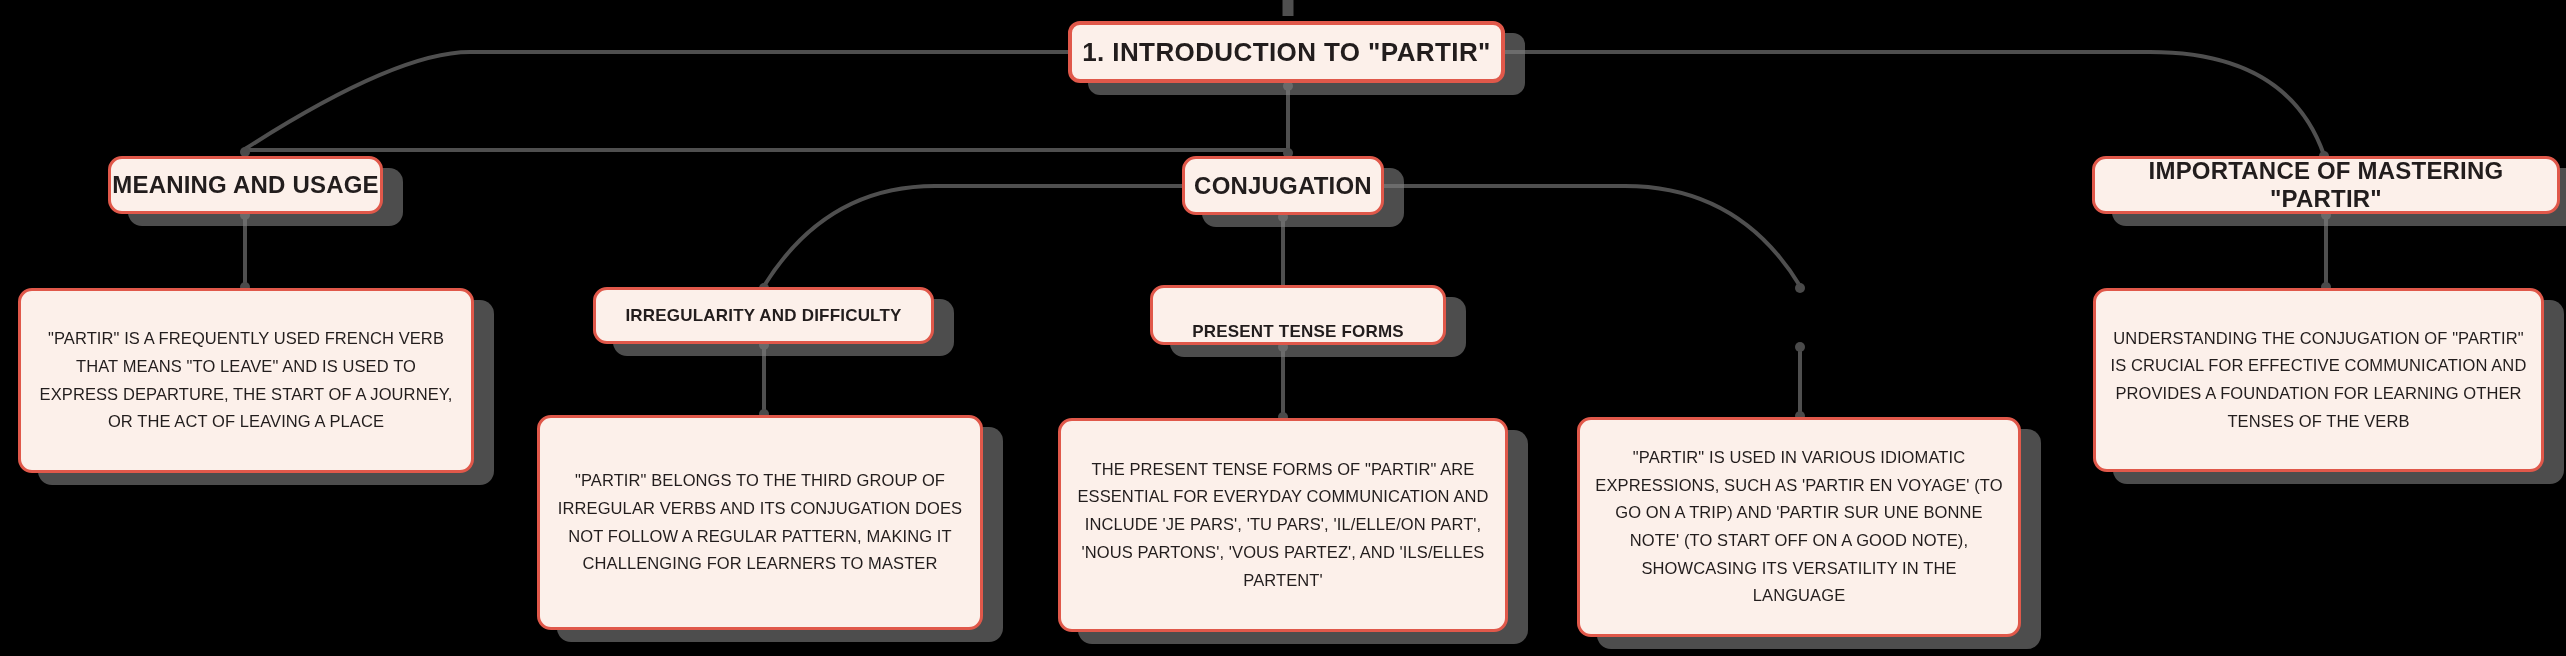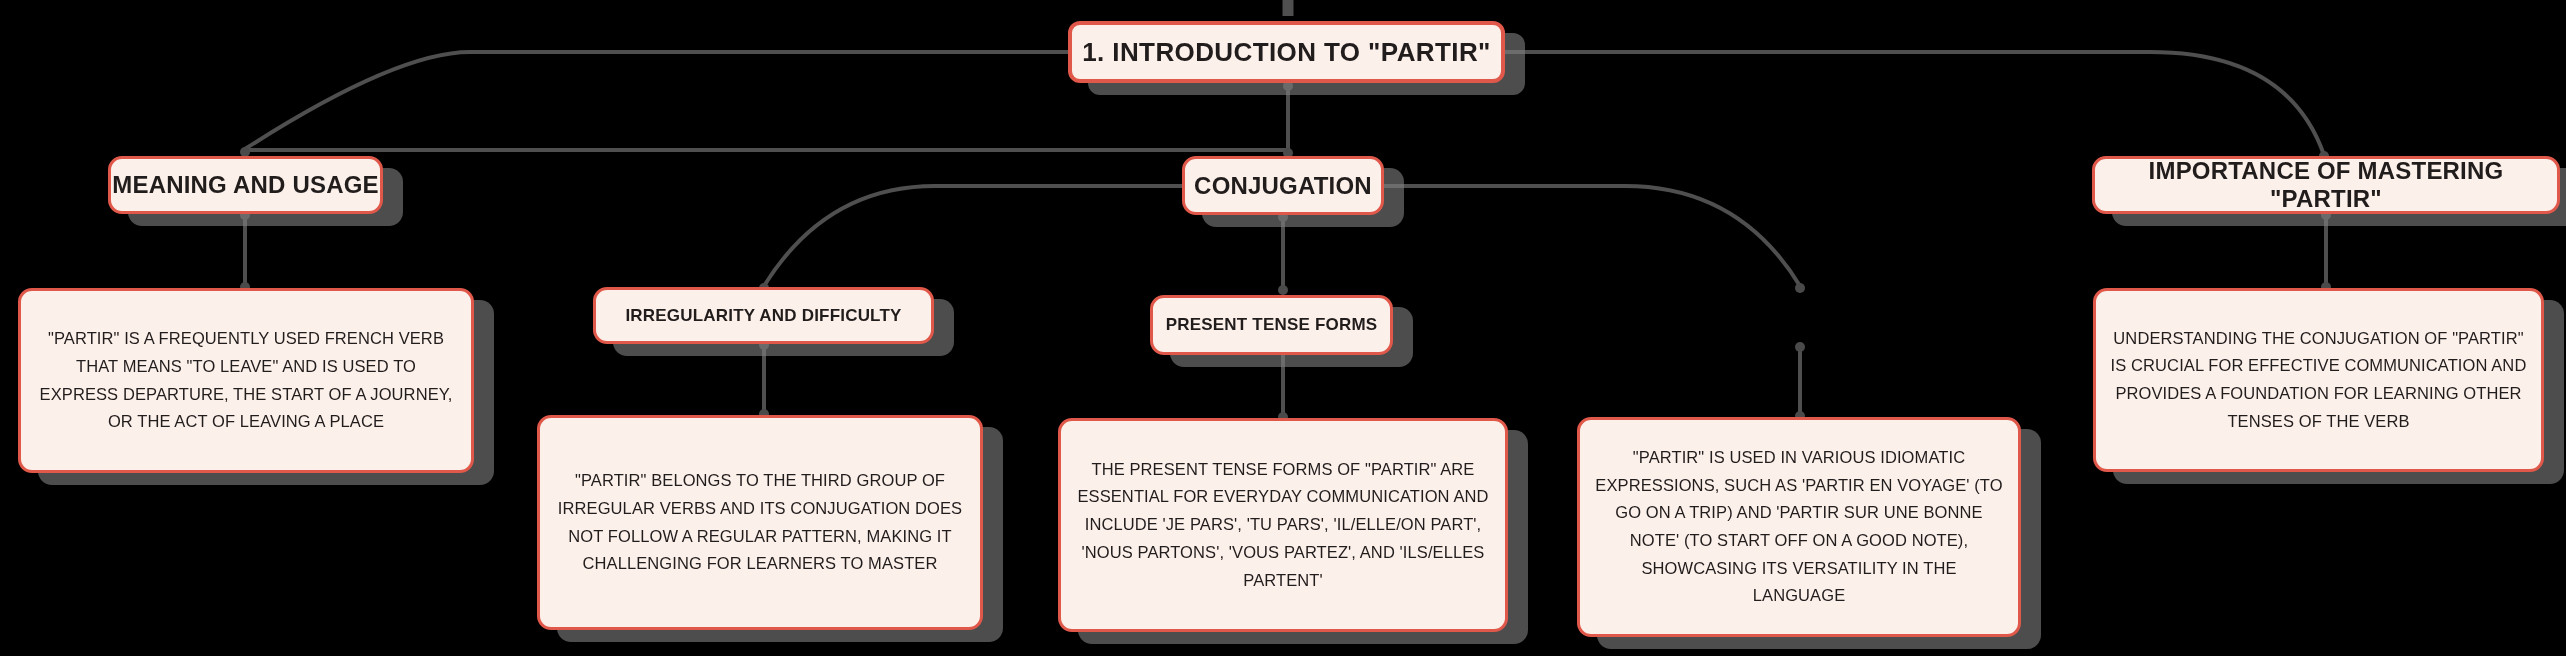--- a/index.html
+++ b/index.html
@@ -101,21 +101,21 @@
   </div>
 
   <div class="node topic" style="left:2092px;top:156px;width:468px;height:58px;">
     <span class="lbl">IMPORTANCE OF MASTERING "PARTIR"</span>
   </div>
 
   <div class="node topic" style="left:593px;top:287px;width:341px;height:57px;font-size:17px;">
     <span class="lbl">IRREGULARITY AND DIFFICULTY</span>
   </div>
 
-  <div class="node topic" style="left:1150px;top:295px;width:243px;height:60px;font-size:17px;">
+  <div class="node topic" style="left:1150px;top:285px;width:296px;height:60px;font-size:17px;align-items:flex-end;">
     <span class="lbl">PRESENT TENSE FORMS</span>
   </div>
 
 
   <div class="node detail" style="left:18px;top:288px;width:456px;height:185px;">
     <span class="lbl">"PARTIR" IS A FREQUENTLY USED FRENCH VERB THAT MEANS "TO LEAVE" AND IS USED TO EXPRESS DEPARTURE, THE START OF A JOURNEY, OR THE ACT OF LEAVING A PLACE</span>
   </div>
 
   <div class="node detail" style="left:537px;top:415px;width:446px;height:215px;">
     <span class="lbl">"PARTIR" BELONGS TO THE THIRD GROUP OF IRREGULAR VERBS AND ITS CONJUGATION DOES NOT FOLLOW A REGULAR PATTERN, MAKING IT CHALLENGING FOR LEARNERS TO MASTER</span>

